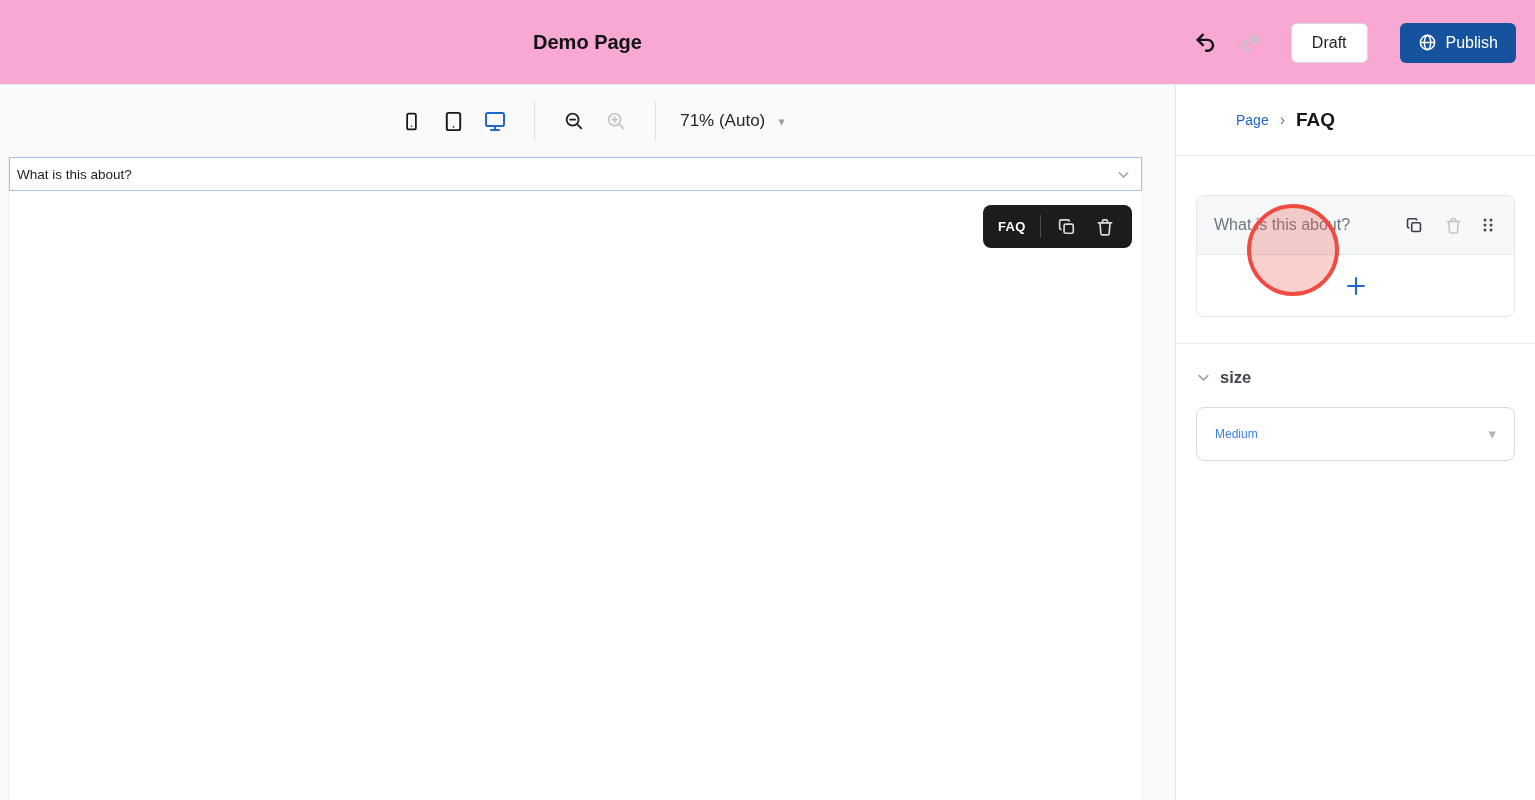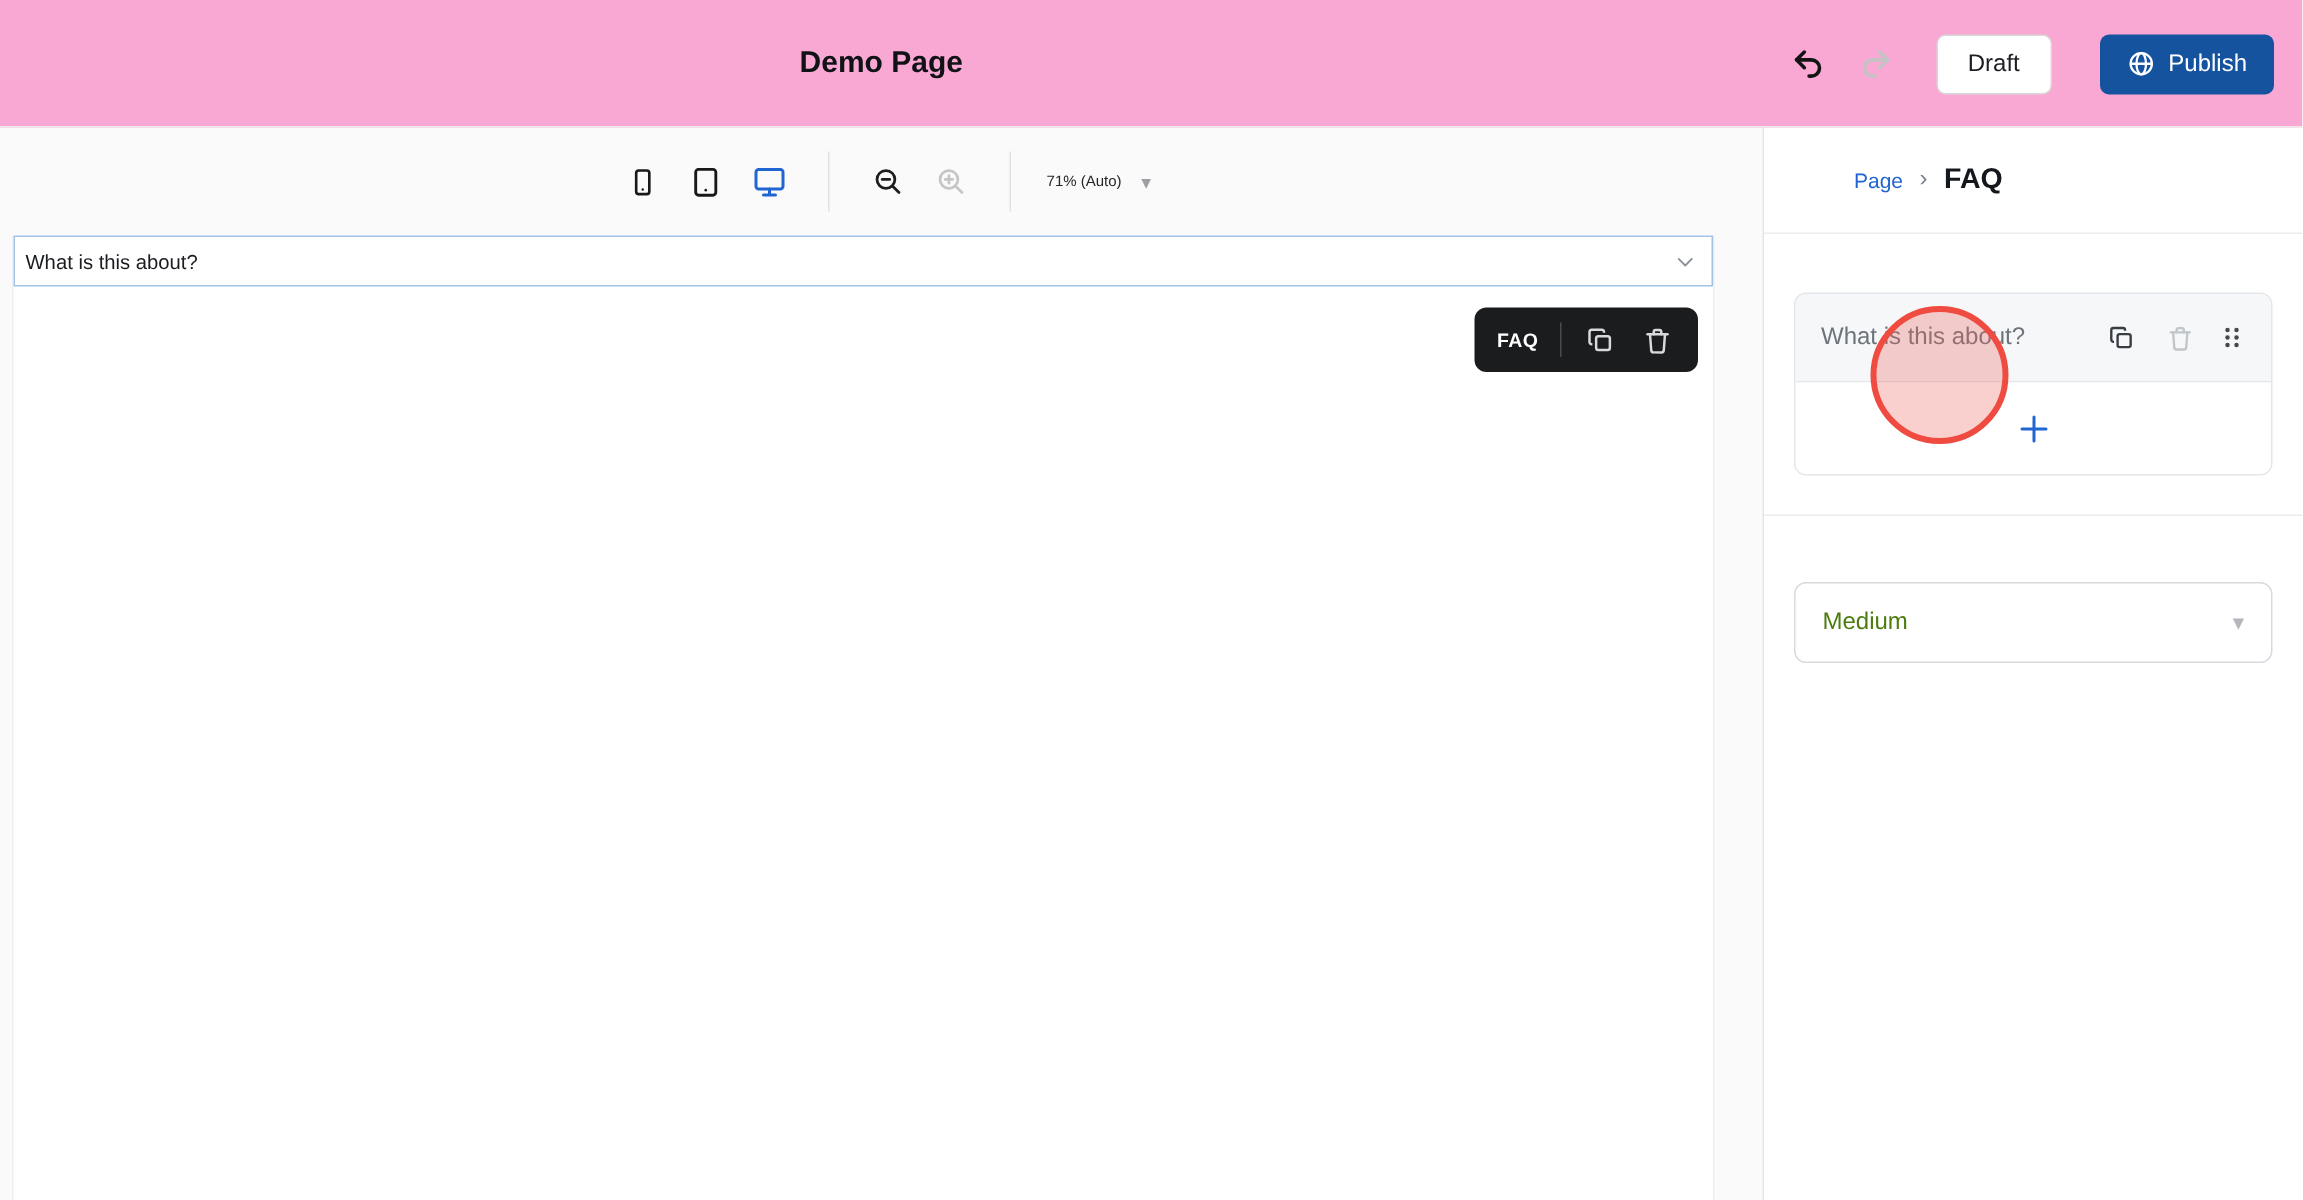--- a/index.html
+++ b/index.html
@@ -18,21 +18,21 @@
   .btn-back { background:#ececec; border:none; color:#1d1f23; padding:0 21px; margin-right:32px; }
   .btn-draft { background:#fff; border:1px solid #d8d8d8; color:#1d1f23; padding:0 20px; margin-right:32px; }
   .btn-publish { background:#15539e; border:none; color:#fff; padding:0 18px; gap:9px; font-weight:500; }
 
   
   .workspace { position:absolute; top:85px; left:0; width:1175px; bottom:0; background:#fafafa; }
   .canvas-toolbar { position:absolute; top:16px; left:0; width:100%; display:flex; align-items:center; justify-content:center; }
   .vp-btn { width:34px; height:34px; background:none; border:none; cursor:pointer; display:flex; align-items:center; justify-content:center; margin:0 4px; }
   .tb-sep { width:1px; height:40px; background:#e2e2e2; margin:0 18px; }
   .zoom-label-wrap { display:flex; align-items:center; margin-left:6px; cursor:pointer; background:none; border:none; font-family:inherit; }
-  .zoom-label { font-size:10px; color:#242628; }
+  .zoom-label { font-size:17px; color:#242628; }
   .zoom-caret { color:#9d9fa2; font-size:13px; margin-left:13px; }
 
   .artboard { position:absolute; left:8px; top:72px; width:1135px; bottom:0; background:#fff; border-left:1px solid #efefef; border-right:1px solid #ececec; }
   .faq-element { position:absolute; top:0; left:0; right:0; height:34px; background:#fff; border:1.5px solid #a2c2e6; display:flex; align-items:center; padding:0 10px 0 7px; cursor:pointer; }
   .faq-q { font-size:13.5px; color:#1a1c20; flex:1; }
 
   .block-toolbar { position:absolute; left:983px; top:120px; height:43px; background:#1b1c1e; border-radius:8px; display:flex; align-items:center; padding:0 15px; z-index:4; }
   .block-label { color:#fff; font-size:13px; font-weight:600; letter-spacing:.3px; }
   .bt-sep { width:1px; height:23px; background:#4a4b4f; margin:0 14px; }
   .bt-btn { background:none; border:none; cursor:pointer; display:flex; align-items:center; justify-content:center; padding:2px; }
@@ -51,21 +51,21 @@
   .section-label { font-size:16.5px; font-weight:700; color:#41464c; }
 
   .items-box { margin-top:17px; border:1px solid #e3e6ea; border-radius:8px; overflow:hidden; background:#fff; }
   .item-row { height:59px; background:#f5f7f9; display:flex; align-items:center; padding:0 17px; border-bottom:1px solid #e3e6ea; cursor:pointer; }
   .item-row-label { font-size:16px; color:#6e747c; flex:1; }
   .row-icon-btn { background:none; border:none; cursor:pointer; display:flex; align-items:center; padding:2px; }
   .add-row { height:61px; width:100%; background:#fff; border:none; display:flex; align-items:center; justify-content:center; cursor:pointer; }
 
   .size-section { padding:24px 20px; }
   .select-box { margin-top:20px; height:54px; border:1px solid #d7dade; border-radius:8px; display:flex; align-items:center; padding:0 18px; cursor:pointer; background:#fff; }
-  .select-value { font-size:16px; color:#4d7c0f; flex:1; }
+  .select-value { font-size:12px; color:#3b82f6; flex:1; }
   .select-caret { color:#b3b7bb; font-size:15px; }
 
   
   .annotation-circle { position:absolute; left:1247px; top:204px; width:92px; height:92px; border-radius:50%; border:4px solid #ef4b40; background:rgba(240,101,92,.30); z-index:9; pointer-events:none; }
 
   svg { display:block; }
 </style>
 </head>
 <body>
 
@@ -244,20 +244,28 @@
                 <path d="M4 12 h16"></path>
             </svg>
           </span>
         </button>
       </div>
     </section>
 
     <div class="hr"></div>
 
     <section class="section size-section">
+      <div class="section-header">
+        <span>
+          <svg width="15" height="15" viewBox="0 0 24 24" fill="none" stroke="#9aa0a6" stroke-width="2.4" stroke-linecap="round" stroke-linejoin="round">
+            <path d="M5 9 L12 16 L19 9"></path>
+          </svg>
+        </span>
+        <span class="section-label">size</span>
+      </div>
       <div class="select-box">
         <span class="select-value">Medium</span>
         <span class="select-caret">▾</span>
       </div>
     </section>
   </aside>
 
   <div class="annotation-circle"></div>
 
 </div>

